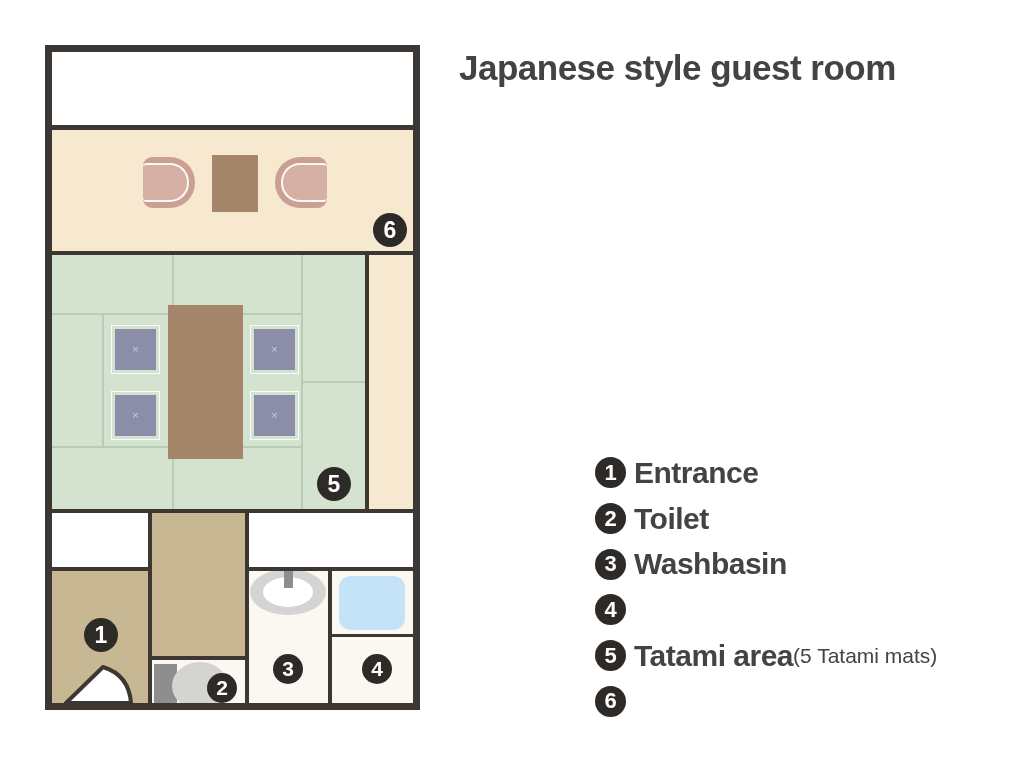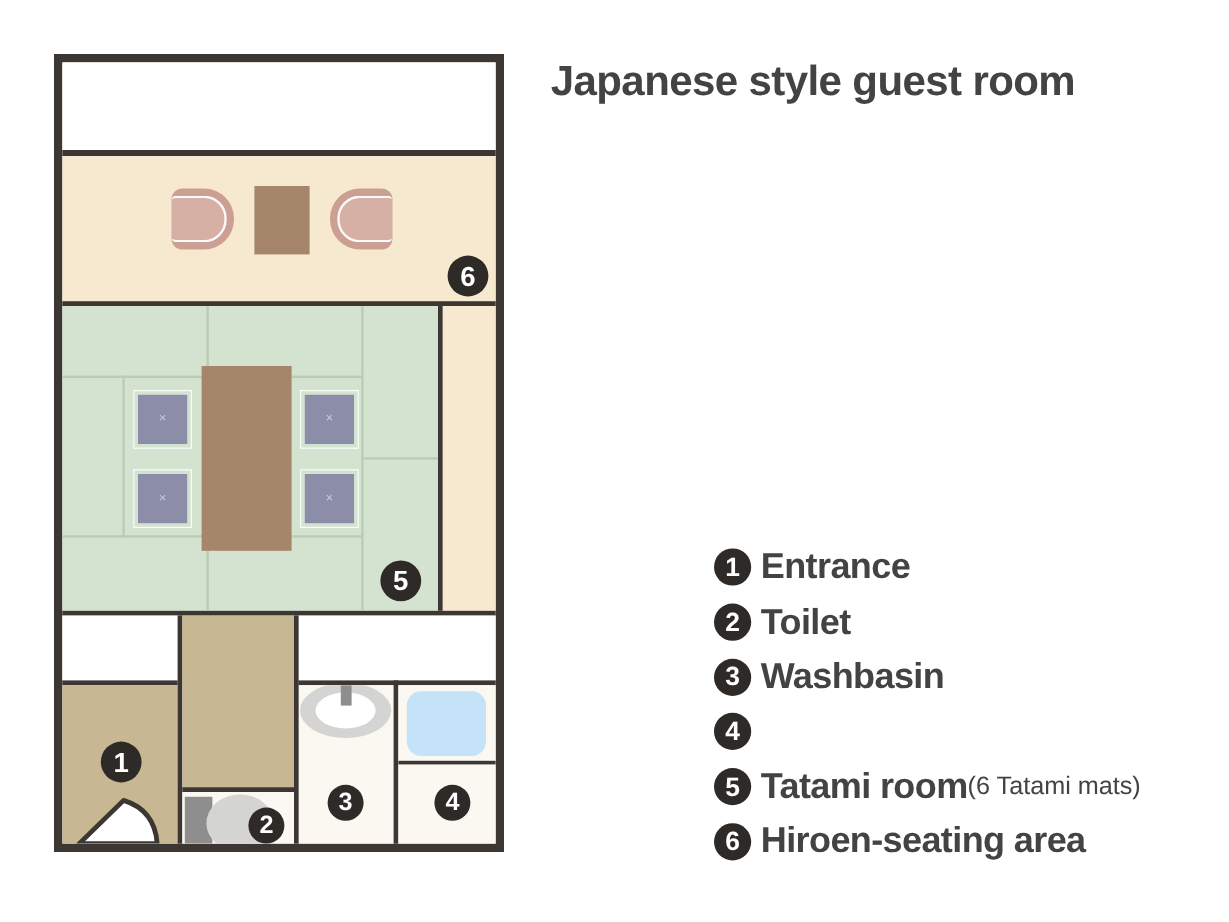--- a/index.html
+++ b/index.html
@@ -153,24 +153,23 @@
 
     </div>
 
     <div class="lg-row">
       <div class="lg-badge">4</div>
 
     </div>
 
     <div class="lg-row">
       <div class="lg-badge">5</div>
-      <span class="lg-label">Tatami room</span>
-      <span class="lg-note">(6 Tatami mats)</span>
+      <span class="lg-label">Tatami area</span>
+      <span class="lg-note">(5 Tatami mats)</span>
     </div>
 
     <div class="lg-row">
       <div class="lg-badge">6</div>
-      <span class="lg-label">Hiroen-seating area</span>
 
     </div>
   </div>
 
 </div>
 
 </body></html>

